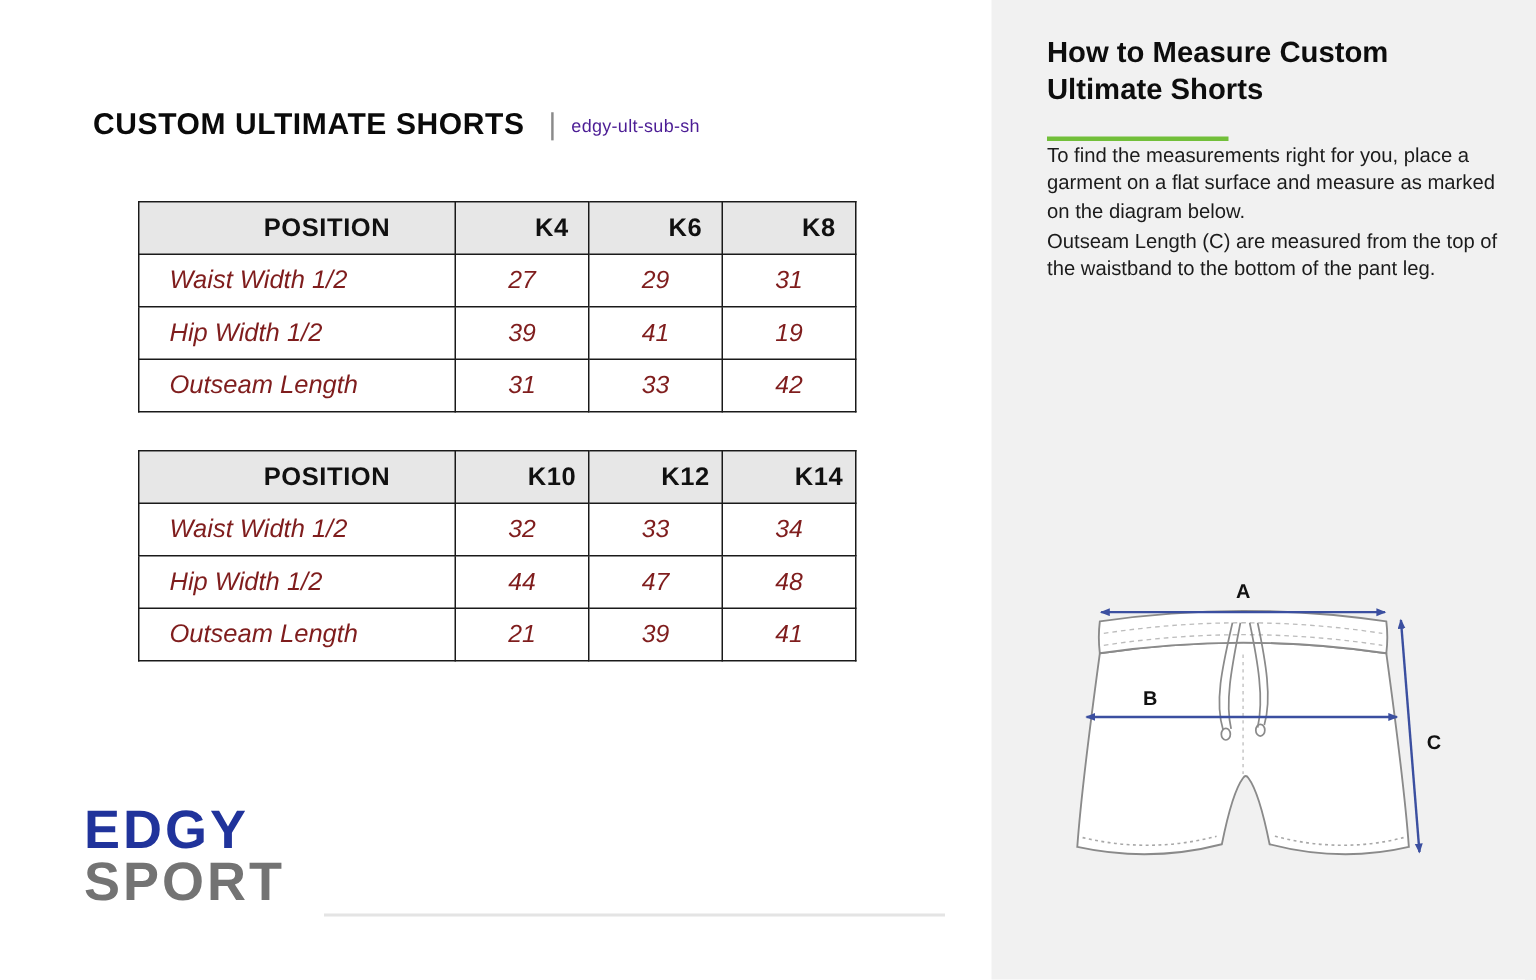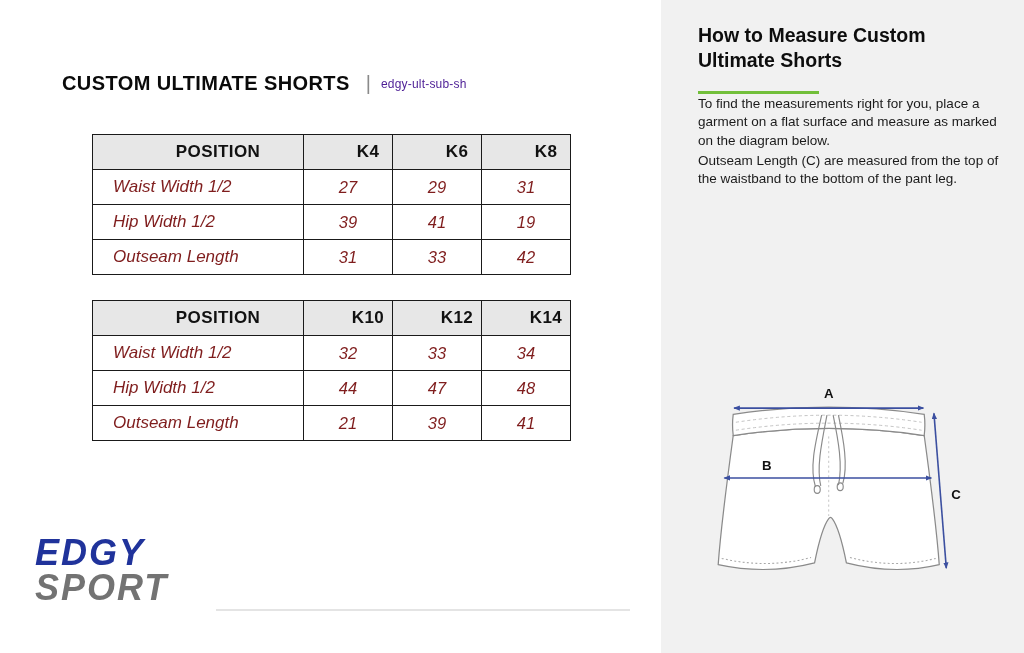--- a/index.html
+++ b/index.html
@@ -34,24 +34,23 @@
     text-align:center;
   }
   .size-table th {
     background:#e7e7e7; font-size:17px; font-weight:800; letter-spacing:.4px;padding-left:40px;
   }
   .size-table td { font-size:16.5px; color:#7f1d1d;font-style:italic; }
   .size-table td.pos-label { text-align:left; padding-left:20px; font-size:17px; }
   .col-pos { width:211px; } .col-k { width:89px; }
 
   .logo {
-    position:absolute; left:35px; top:535px;
+    position:absolute; left:56px; top:535px;
     font-weight:800; letter-spacing:2px; line-height:.98;
     font-size:36px;
-    font-style:italic;
   }
   .logo .edgy  { color:#20339b; display:block; }
   .logo .sport { color:#737373; display:block; }
 
   .footer-divider {
     position:absolute; left:216px; top:609px;
     width:414px; height:2px; background:#e4e4e4;
   }
 
   

